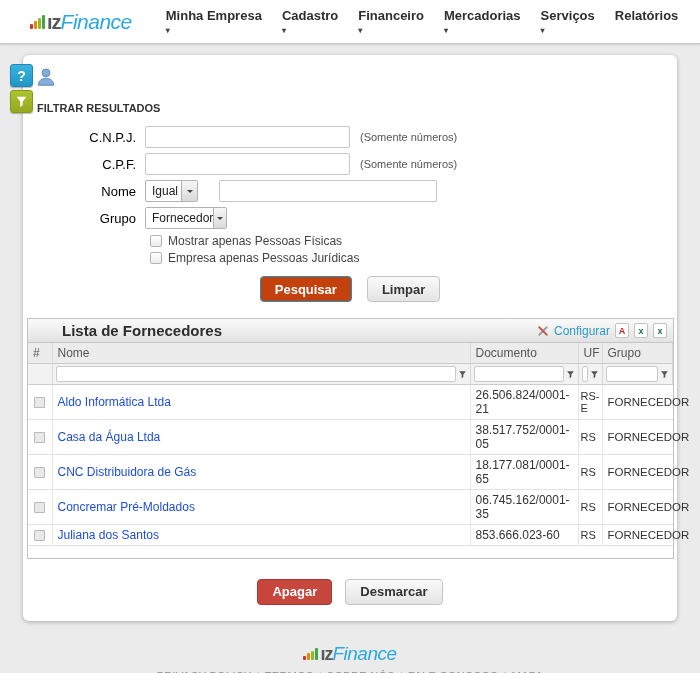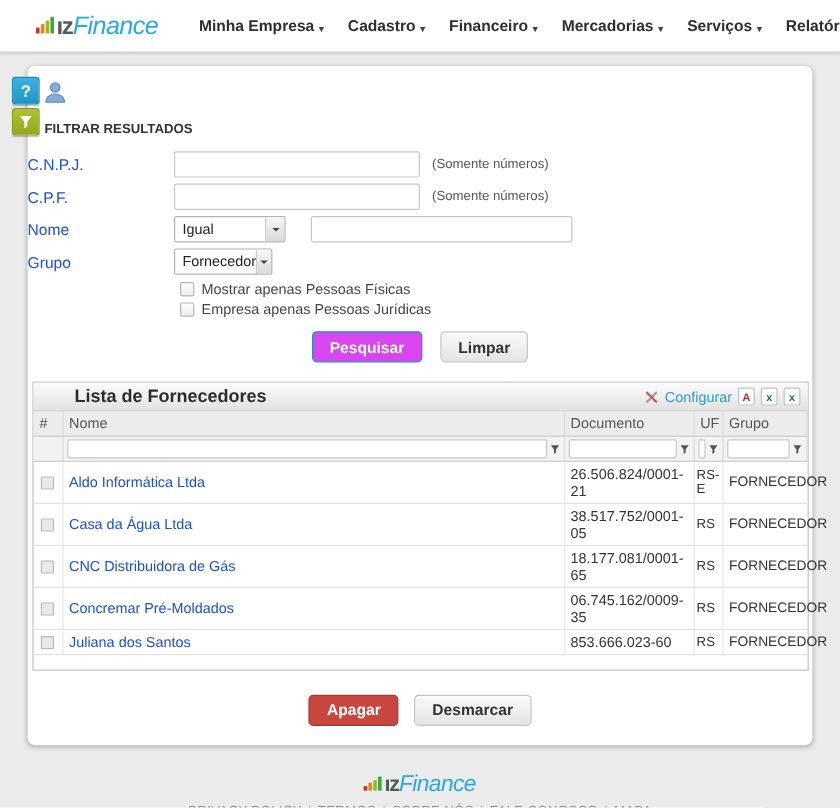--- a/index.html
+++ b/index.html
@@ -12,64 +12,64 @@
             padding-left:30px; position:relative; z-index:5; }
   .logo { display:flex; align-items:baseline; cursor:pointer; }
   .logo-bars { display:inline-flex; align-items:flex-end; gap:1px; margin-right:2px; }
   .logo-bars i { display:block; width:3px; border-radius:1px; }
   .logo-bars i:nth-child(1){height:5px;} .logo-bars i:nth-child(2){height:8px;}
   .logo-bars i:nth-child(3){height:11px;} .logo-bars i:nth-child(4){height:14px;}
   .logo-iz { font-size:20px; font-weight:700; color:#57585a; letter-spacing:-1px; }
   .logo-fin { font-size:21px; font-style:italic; color:#29a9e0; letter-spacing:-.5px; }
   .menu { display:flex; margin-left:34px; gap:20px; }
   .menu-item { font-size:13px; font-weight:600; color:#2e2e2e; display:flex;
-               align-items:flex-end; gap:4px; cursor:pointer; white-space:nowrap; }
+               align-items:flex-start; gap:4px; cursor:pointer; white-space:nowrap;flex-direction:column; }
   .caret { font-size:8px; color:#444; line-height:1; }
 
   
   .side-btns { position:absolute; left:10px; top:64px; z-index:6; }
   .sq-btn { width:23px; height:23px; border-radius:3px; margin-bottom:3px; display:flex;
             align-items:center; justify-content:center; color:#fff; font-weight:700;
             font-size:14px; cursor:pointer; box-shadow:0 1px 1px rgba(0,0,0,.25); }
   .help-btn { background:linear-gradient(#3cb2de,#1f96c6); border:1px solid #1d89b5; }
   .filter-btn { background:linear-gradient(#aec32f,#94a81e); border:1px solid #879a18; }
 
   
   .panel { width:654px; margin:11px auto 0; background:#fff; border-radius:6px;
            box-shadow:0 1px 4px rgba(0,0,0,.28); padding:10px 0 16px; position:relative; }
   .title-row { display:flex; align-items:center; gap:14px; padding-left:12px; height:24px; }
   .page-title { font-size:20px; font-weight:400; color:#494949; letter-spacing:.3px; }
   .filter-heading { font-size:11px; font-weight:700; color:#333; margin:13px 0 0 14px; }
 
   
   .form { margin-top:12px; }
   .form-row { display:flex; align-items:center; margin-bottom:5px; height:22px; }
-  .form-row label { width:122px; text-align:left; padding-right:9px; font-size:13px; color:#1d4ed8; }
+  .form-row label { width:122px; text-align:right; padding-right:9px; font-size:13px; color:#000000; }
   .txt { height:22px; border:1px solid #c6c6c6; border-radius:2px; padding:0 5px;
          font:12px "Liberation Sans", sans-serif; color:#333; }
   .cnpj-inp, .cpf-inp { width:205px; }
   .nome-inp { width:218px; margin-left:21px; }
   .note { margin-left:10px; font-size:11px; color:#555; }
   .select { height:22px; border:1px solid #b2b2b2; border-radius:2px; background:#fff;
             display:flex; align-items:stretch; font-size:12px; color:#222; cursor:pointer; }
   .select .val { flex:1; display:flex; align-items:center; padding-left:6px; }
   .sel-btn { width:16px; background:linear-gradient(#f7f7f7,#d9d9d9); border-left:1px solid #b2b2b2;
              display:flex; align-items:center; justify-content:center; border-radius:0 1px 1px 0; }
   .tri { width:0; height:0; border:3.5px solid transparent; border-top-color:#444; margin-top:4px; }
-  .select.op { width:93px;text-align:center; } .select.grp-sel { width:82px; }
+  .select.op { width:53px;text-align:center; } .select.grp-sel { width:82px; }
   .checks { margin:3px 0 0 127px; display:flex; flex-direction:column; gap:3px; }
   .check-row { display:flex; align-items:center; gap:6px; font-size:12px; color:#444; cursor:pointer; }
   .cb { width:12px; height:12px; border:1px solid #b3b3b3; border-radius:2px;
         background:linear-gradient(#fff,#ececec); }
   .form-actions { display:flex; justify-content:center; gap:15px; margin-top:11px; }
 
   
   .btn { font:700 13px "Liberation Sans", sans-serif; height:26px; padding:0 14px;
          border-radius:4px; cursor:pointer; }
-  .btn.blue { background:#d946ef; border:1px solid #2290ba; color:#fff;text-align:right; }
+  .btn.blue { background:#c2410c; border:1px solid #2290ba; color:#fff;text-align:right; }
   .btn.red  { background:#c7473e; border:1px solid #a63931; color:#fff; }
   .btn.gray { background:linear-gradient(#fafafa,#e4e4e4); border:1px solid #c3c3c3; color:#333; }
 
   
   .tbl { margin:16px 3px 0 4px; border:1px solid #c2c2c2; }
   .tbl-titlebar { height:24px; background:linear-gradient(#fbfbfb,#e2e2e2);
                   border-bottom:1px solid #c6c6c6; display:flex; align-items:center;
                   padding:0 6px 0 34px; }
   .tbl-title { font-size:15px; font-weight:700; color:#2d2d2d; flex:1; }
   .tbl-tools { display:flex; align-items:center; gap:5px; }
@@ -329,21 +329,21 @@
             <td><span class="rowlink">CNC Distribuidora de Gás</span></td>
             <td>18.177.081/0001-65</td>
             <td class="uf">RS</td>
             <td class="grp">FORNECEDOR</td>
           </tr>
           <tr>
             <td>
                 <span class="rowcb"></span>
               </td>
             <td><span class="rowlink">Concremar Pré-Moldados</span></td>
-            <td>06.745.162/0009-35</td>
+            <td>06.745.162/0001-35</td>
             <td class="uf">RS</td>
             <td class="grp">FORNECEDOR</td>
           </tr>
           <tr>
             <td>
                 <span class="rowcb"></span>
               </td>
             <td><span class="rowlink">Juliana dos Santos</span></td>
             <td>853.666.023-60</td>
             <td class="uf">RS</td>

